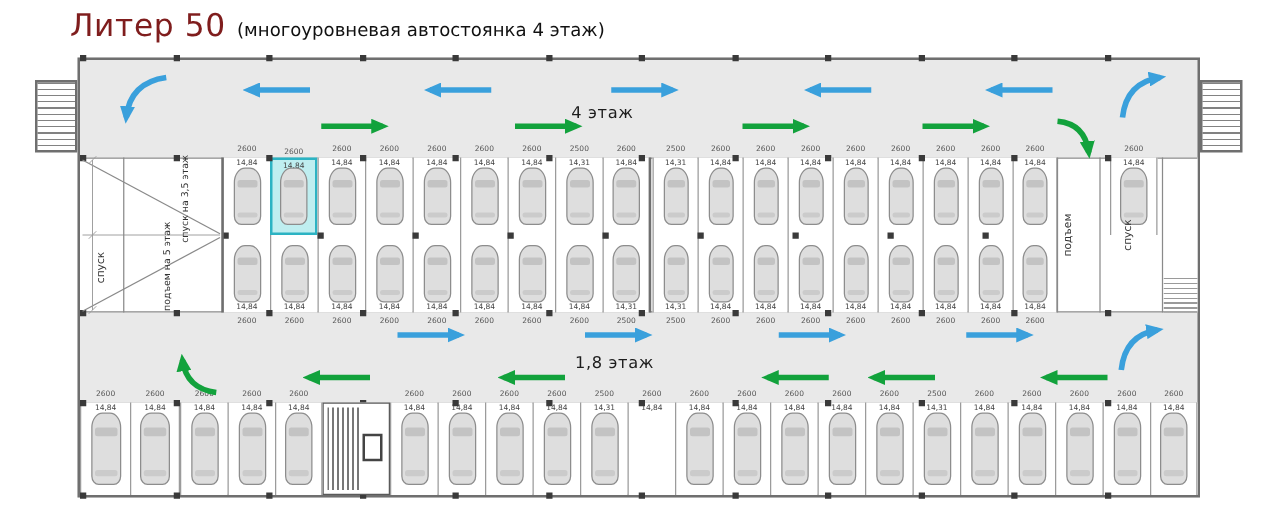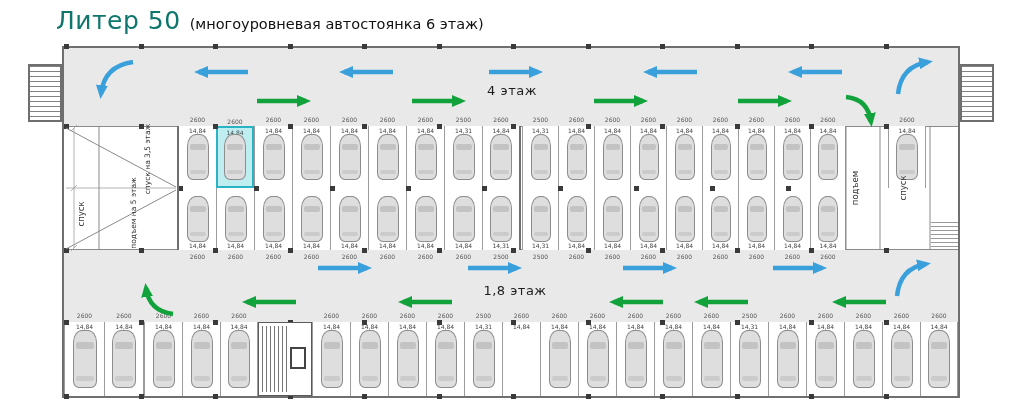--- a/index.html
+++ b/index.html
@@ -5,21 +5,21 @@
   *{margin:0;padding:0;box-sizing:border-box}
   html,body{width:1024px;height:410px;background:#ffffff;font-family:"DejaVu Sans",sans-serif;overflow:hidden}
   :root{
     --aisle-fill:#e9e9e9; --stall-fill:#ffffff; --car-fill:#dedede;
     --arrow-blue:#3aa0dc; --arrow-green:#12a23c;
     --highlight-fill:#bfeef0; --highlight-border:#2cb3c3;
     --wall:#6f6f6f; --column:#3a3a3a;
   }
   .plan{position:absolute;left:0;top:0;width:1024px;height:410px}
   .title-row{position:absolute;left:56px;top:6px;display:flex;align-items:baseline;gap:9px;z-index:6;white-space:nowrap}
-  .title-main{font-size:25px;color:#0f766e;letter-spacing:.5px}
+  .title-main{font-size:25px;color:#7f1d1d;letter-spacing:.5px}
   .title-sub{font-size:14.5px;color:#111}
 
   .building{position:absolute;left:62px;top:46px;width:898px;height:352px;background:var(--aisle-fill);border:2px solid var(--wall);z-index:0}
   .stairwell{position:absolute;top:64px;width:34px;height:58px;background:#fff;border:2px solid var(--wall);
     background-image:repeating-linear-gradient(to bottom,#828282 0 1px,transparent 1px 5px);z-index:1}
   .stair-left{left:28px}
   .stair-right{left:960px}
 
   .band{position:absolute;left:64px;width:894px;background:var(--stall-fill);border-top:1px solid #8a8a8a;border-bottom:1px solid #8a8a8a;z-index:1}
   .band-middle{top:126px;height:124px}
@@ -49,38 +49,38 @@
   svg.overlay{position:absolute;left:0;top:0;z-index:4;pointer-events:none}
   .struct{stroke:#8a8a8a;stroke-width:1;fill:none}
   .struct-thin{stroke:#9a9a9a;stroke-width:.75;fill:none}
   .struct-wall{stroke:#6f6f6f;stroke-width:2;fill:none}
   .arrow{fill:none;stroke-width:4.5}
   .blue{stroke:var(--arrow-blue)}
   .green{stroke:var(--arrow-green)}
   .mh-blue{fill:var(--arrow-blue)}
   .mh-green{fill:var(--arrow-green)}
 
-  .floor-label{position:absolute;width:110px;text-align:center;font-size:13px;color:#1d1d1d;letter-spacing:.5px;z-index:5}
+  .floor-label{position:absolute;width:110px;font-size:13px;color:#1d1d1d;letter-spacing:.5px;z-index:5}
   .lbl-floor4{left:457px;top:83px}
   .lbl-floor45{left:460px;top:283px}
   .vlabel{position:absolute;transform:rotate(-90deg);text-align:center;color:#333;z-index:5;white-space:nowrap}
   .lbl-spusk-left{left:54px;top:206px;width:60px;height:16px;font-size:8.5px}
   .lbl-spusk35{left:94px;top:152px;width:112px;height:14px;font-size:7.5px}
   .lbl-podem5{left:80px;top:206px;width:112px;height:14px;font-size:7.5px}
   .lbl-podem-right{left:817px;top:181px;width:80px;height:14px;font-size:8.5px}
   .lbl-spusk-right{left:865px;top:181px;width:80px;height:14px;font-size:8.5px}
 </style>
 </head>
 <body>
 
 <div class="plan">
 
   <div class="title-row">
     <span class="title-main">Литер 50</span>
-    <span class="title-sub">(многоуровневая автостоянка 6 этаж)</span>
+    <span class="title-sub">(многоуровневая автостоянка 4 этаж)</span>
   </div>
 
   <div class="building"></div>
   <div class="stairwell stair-left"></div>
   <div class="stairwell stair-right"></div>
 
   <div class="band band-middle"></div>
   <div class="band band-bottom"></div>
 
   <div class="hatch-right"></div>

